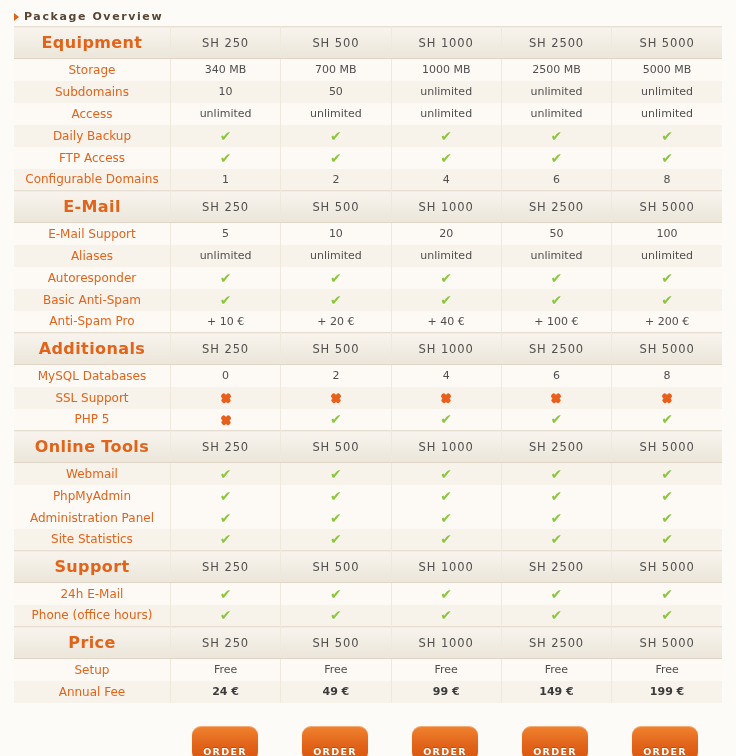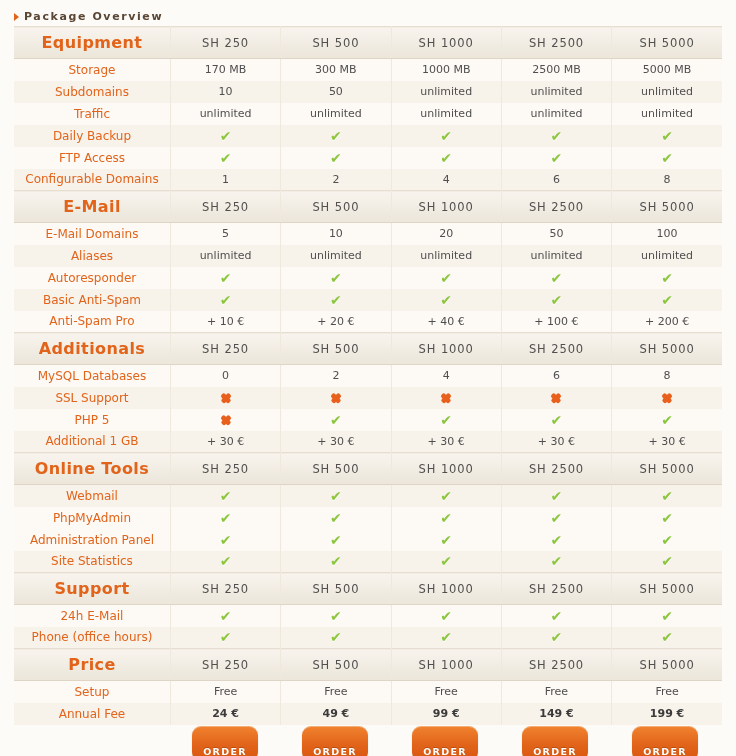--- a/index.html
+++ b/index.html
@@ -193,36 +193,36 @@
         <tr class="section-row">
           <td class="sec-name">Equipment</td>
           <td class="plan-name">SH 250</td>
           <td class="plan-name">SH 500</td>
           <td class="plan-name">SH 1000</td>
           <td class="plan-name">SH 2500</td>
           <td class="plan-name">SH 5000</td>
         </tr>
         <tr class="feat-row odd">
           <td class="feat-label">Storage</td>
-          <td class="val">170 MB</td>
-          <td class="val">300 MB</td>
+          <td class="val">340 MB</td>
+          <td class="val">700 MB</td>
           <td class="val">1000 MB</td>
           <td class="val">2500 MB</td>
           <td class="val">5000 MB</td>
         </tr>
         <tr class="feat-row even">
           <td class="feat-label">Subdomains</td>
           <td class="val">10</td>
           <td class="val">50</td>
           <td class="val">unlimited</td>
           <td class="val">unlimited</td>
           <td class="val">unlimited</td>
         </tr>
         <tr class="feat-row odd">
-          <td class="feat-label">Traffic</td>
+          <td class="feat-label">Access</td>
           <td class="val">unlimited</td>
           <td class="val">unlimited</td>
           <td class="val">unlimited</td>
           <td class="val">unlimited</td>
           <td class="val">unlimited</td>
         </tr>
         <tr class="feat-row even">
           <td class="feat-label">Daily Backup</td>
           <td class="val"><span class="ico ico-check">✔</span></td>
           <td class="val"><span class="ico ico-check">✔</span></td>
@@ -248,21 +248,21 @@
         </tr>
         <tr class="section-row">
           <td class="sec-name">E-Mail</td>
           <td class="plan-name">SH 250</td>
           <td class="plan-name">SH 500</td>
           <td class="plan-name">SH 1000</td>
           <td class="plan-name">SH 2500</td>
           <td class="plan-name">SH 5000</td>
         </tr>
         <tr class="feat-row odd">
-          <td class="feat-label">E-Mail Domains</td>
+          <td class="feat-label">E-Mail Support</td>
           <td class="val">5</td>
           <td class="val">10</td>
           <td class="val">20</td>
           <td class="val">50</td>
           <td class="val">100</td>
         </tr>
         <tr class="feat-row even">
           <td class="feat-label">Aliases</td>
           <td class="val">unlimited</td>
           <td class="val">unlimited</td>
@@ -318,28 +318,20 @@
           <td class="val"><span class="ico ico-cross"></span></td>
           <td class="val"><span class="ico ico-cross"></span></td>
         </tr>
         <tr class="feat-row odd">
           <td class="feat-label">PHP 5</td>
           <td class="val"><span class="ico ico-cross"></span></td>
           <td class="val"><span class="ico ico-check">✔</span></td>
           <td class="val"><span class="ico ico-check">✔</span></td>
           <td class="val"><span class="ico ico-check">✔</span></td>
           <td class="val"><span class="ico ico-check">✔</span></td>
-        </tr>
-        <tr class="feat-row even">
-          <td class="feat-label">Additional 1 GB</td>
-          <td class="val">+ 30 €</td>
-          <td class="val">+ 30 €</td>
-          <td class="val">+ 30 €</td>
-          <td class="val">+ 30 €</td>
-          <td class="val">+ 30 €</td>
         </tr>
         <tr class="section-row">
           <td class="sec-name">Online Tools</td>
           <td class="plan-name">SH 250</td>
           <td class="plan-name">SH 500</td>
           <td class="plan-name">SH 1000</td>
           <td class="plan-name">SH 2500</td>
           <td class="plan-name">SH 5000</td>
         </tr>
         <tr class="feat-row even">

